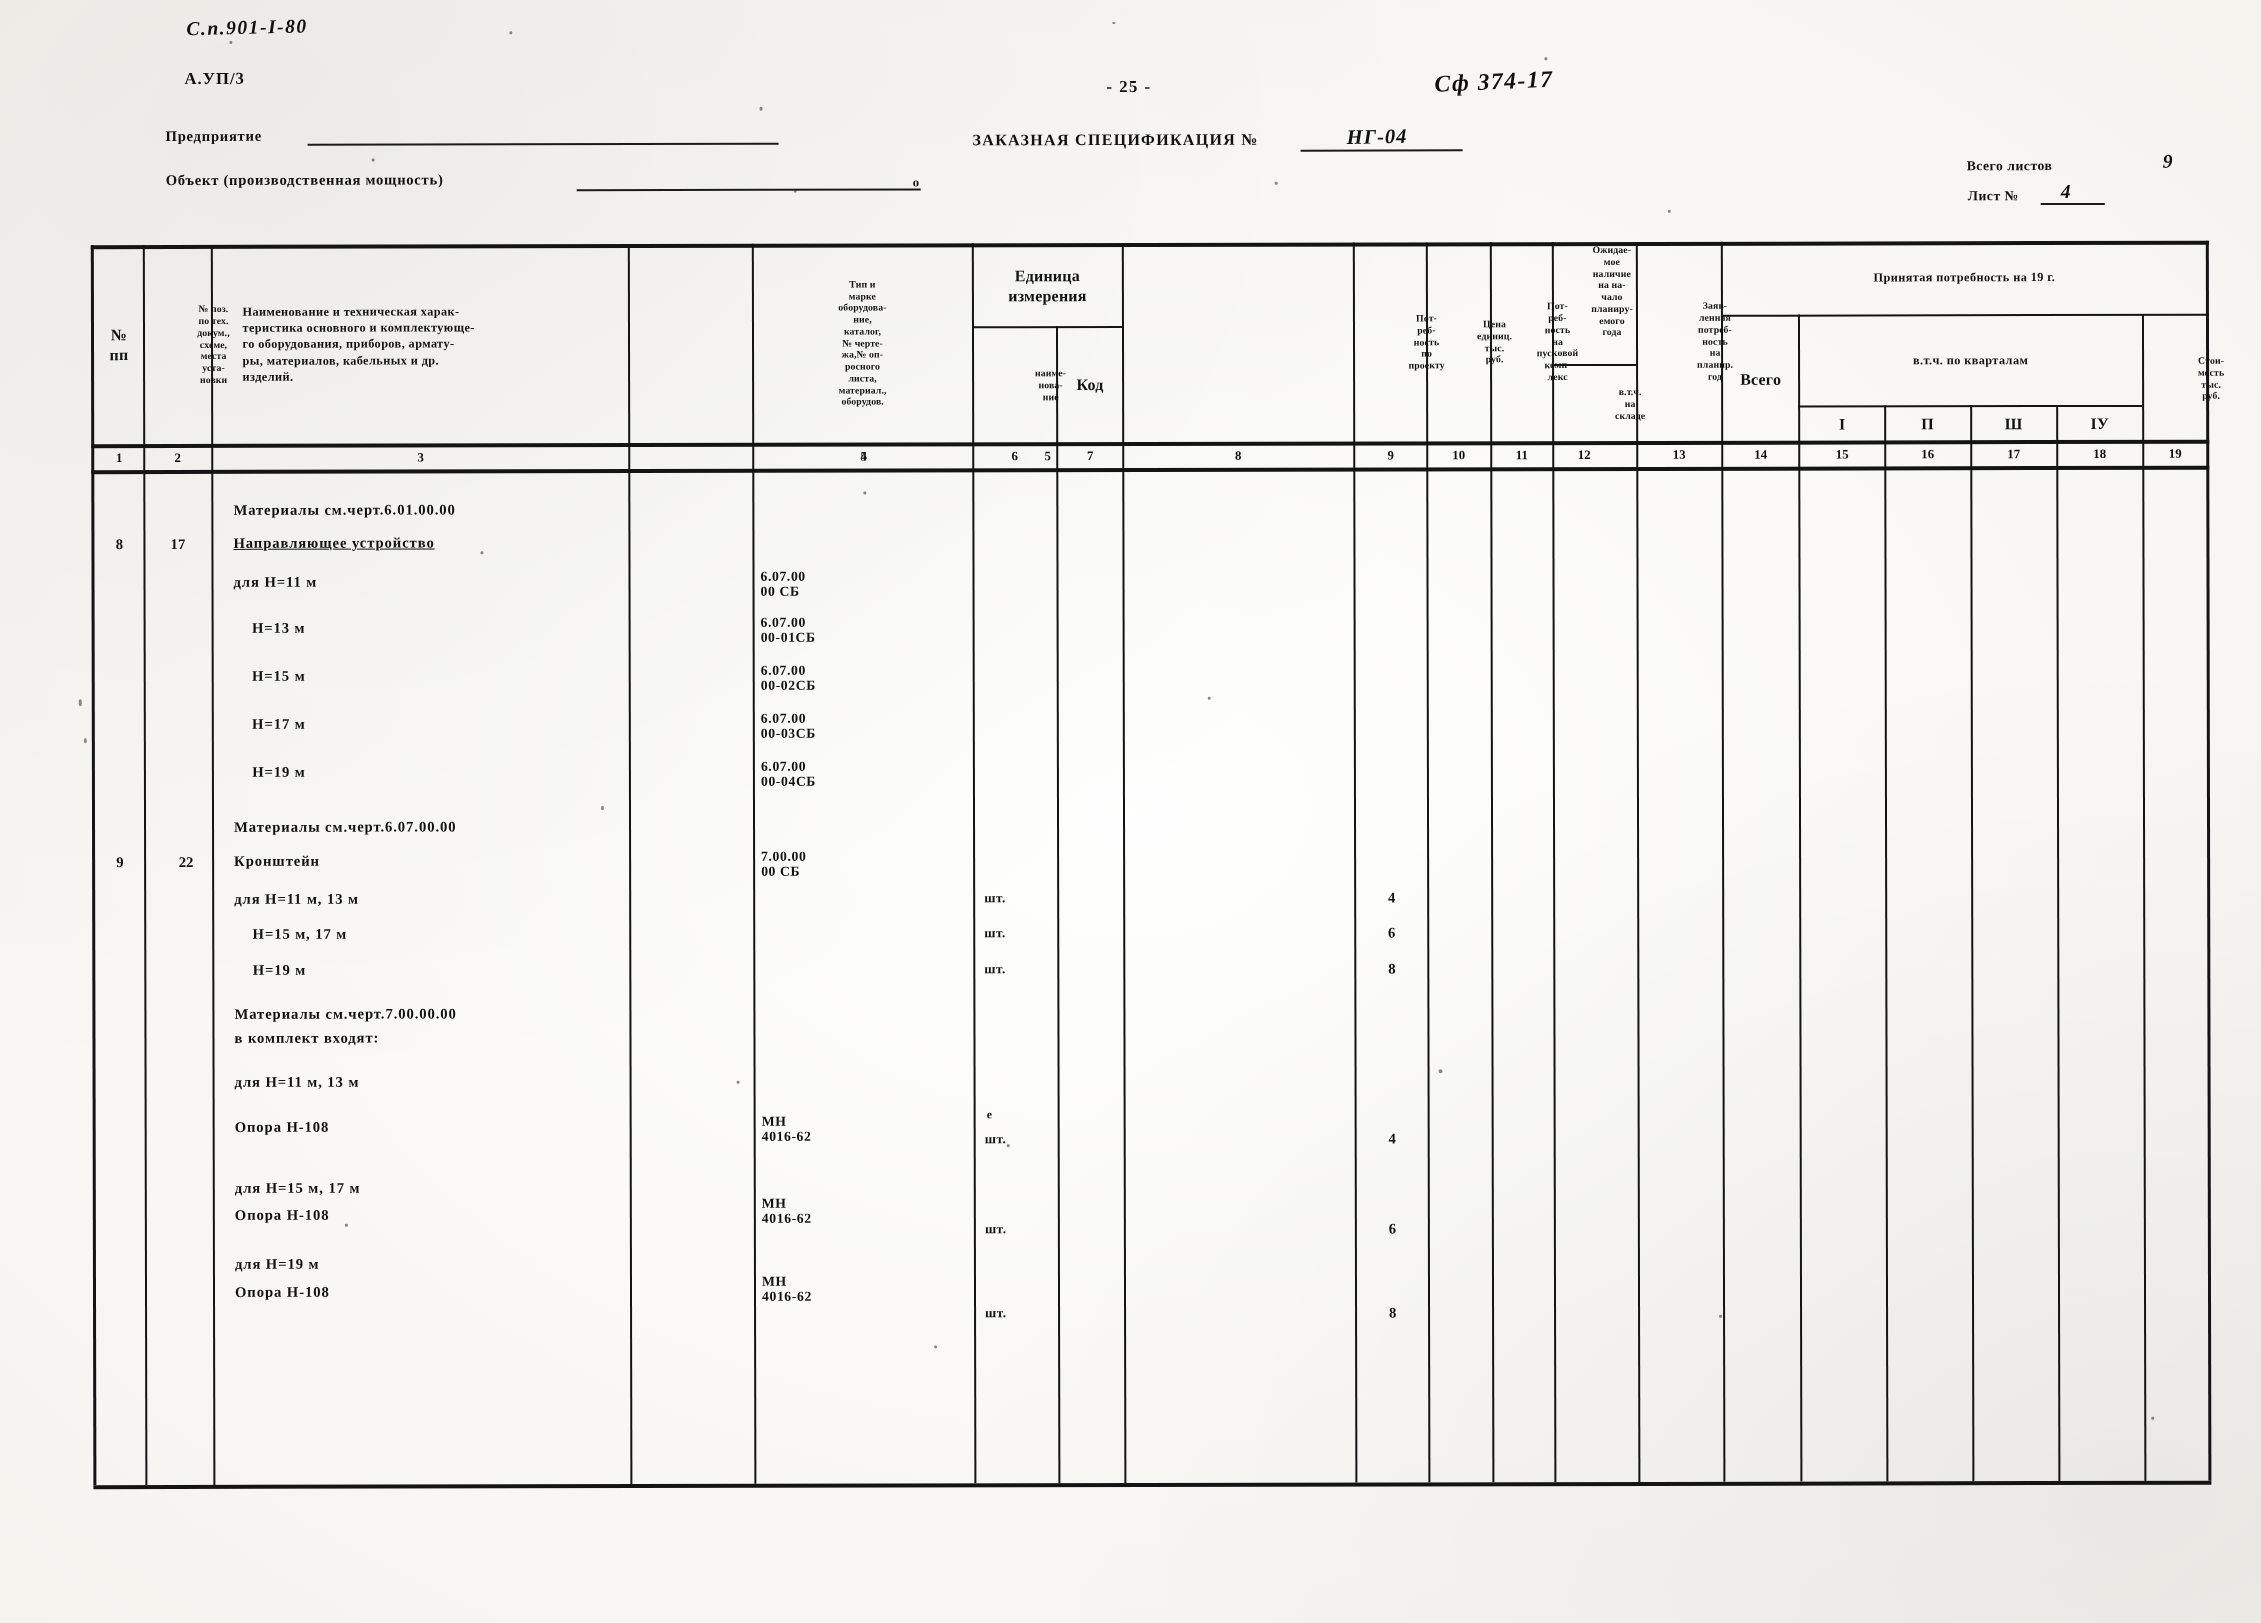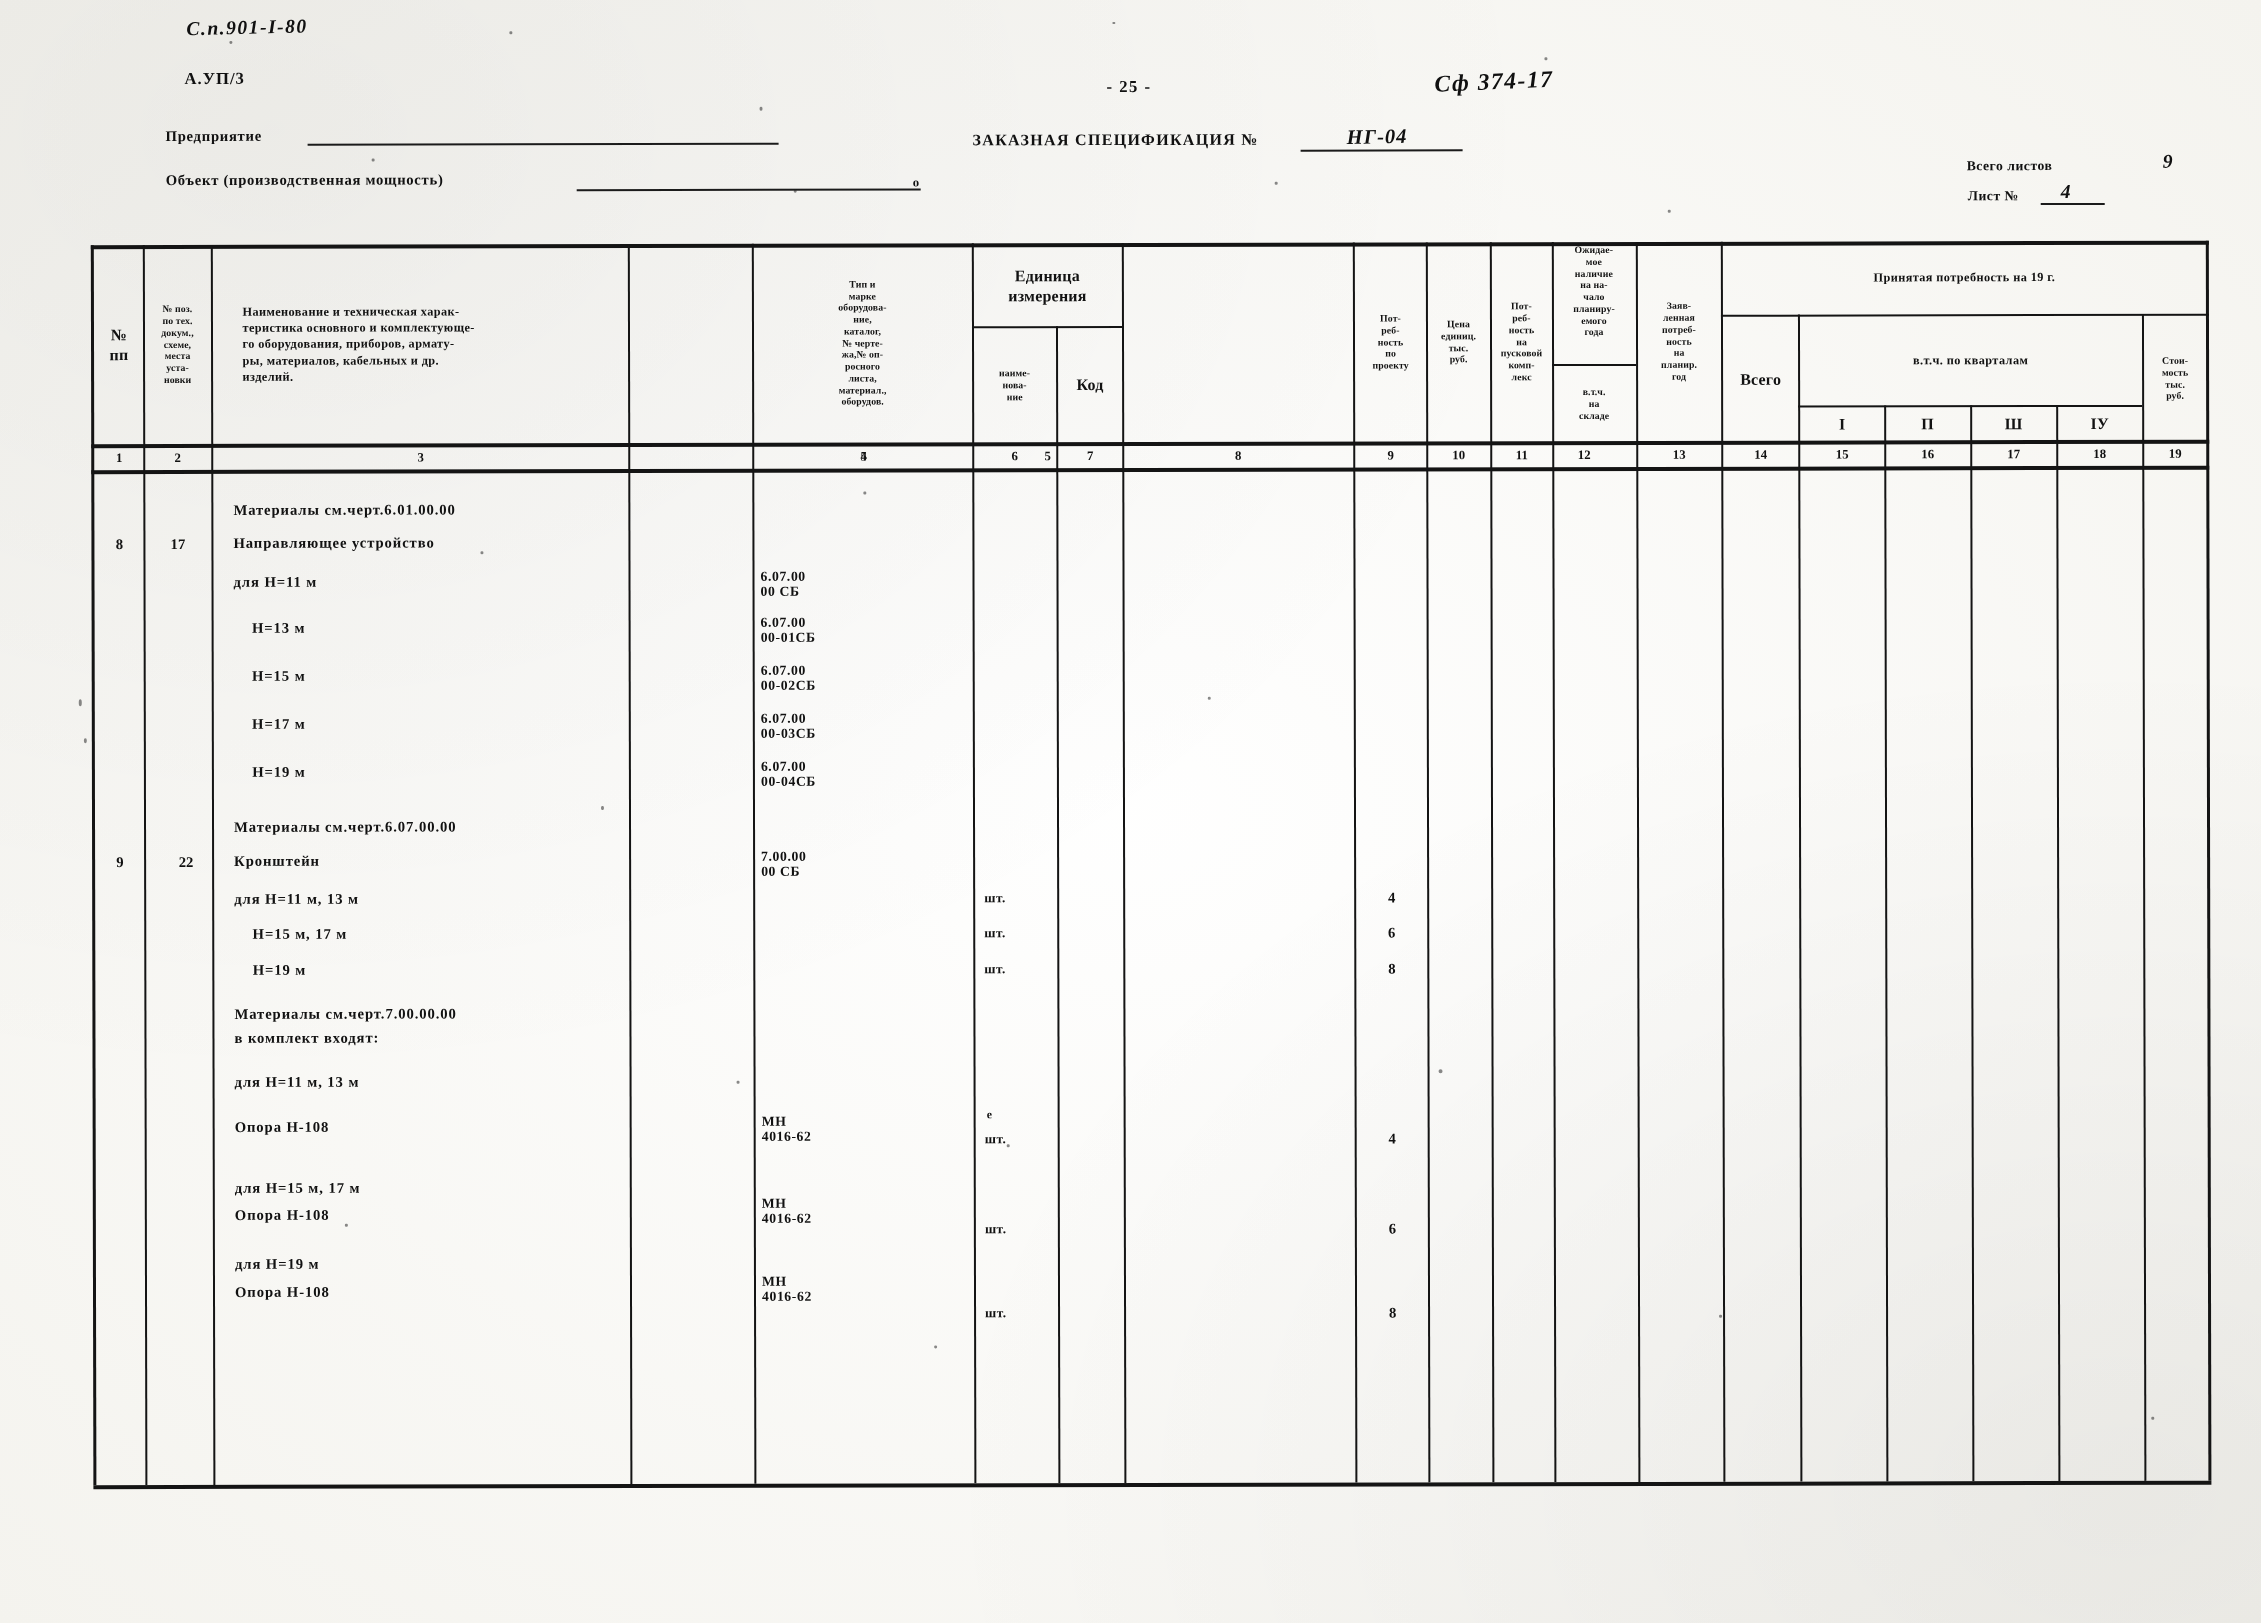--- a/index.html
+++ b/index.html
@@ -81,21 +81,21 @@
     line-height: 1.32;
     letter-spacing: 0.4px;
     text-align: center;
     color: #121212;
     white-space: pre-line;
     display: flex;
     align-items: center;
     justify-content: center;
   }
   .cellhdr.small { font-size: 16px; letter-spacing: 0.2px; line-height: 1.25; }
-  .cellhdr.tiny  { font-size: 9.8px; letter-spacing: 0.1px; line-height: 1.2; }
+  .cellhdr.tiny  { font-size: 9.8px; letter-spacing: 0.1px; line-height: 1.2; padding-left: 36px; }
 
   .colnum {
     position: absolute;
     font-family: "Liberation Serif", serif;
     font-weight: 700;
     font-size: 12.8px;
     text-align: center;
     color: #111;
     top: 204px;
     height: 19.6px;
@@ -325,21 +325,21 @@
     <div class="colnum" style="left:1967px; width:83px;">18</div>
     <div class="colnum" style="left:2053px; width:62px;">19</div>
 
     <div class="colnum" style="left:664px; width:217px;">5</div>
     <div class="colnum" style="left:883px; width:81px;">6</div>
 
     <div class="bodytext" style="left:142px; top:258px;">Материалы см.черт.6.01.00.00</div>
 
     <div class="numtext" style="left:3.9px;   top:291px; width:48px;">8</div>
     <div class="numtext" style="left:54px; top:291px; width:65px;">17</div>
-    <div class="bodytext" style="left:142px; top:291px;">Направляющее устройство</div>
+    <div class="bodytext" style="left:142px; top:291px;text-decoration:underline;">Направляющее устройство</div>
 
     <div class="bodytext" style="left:142px; top:330px;">для Н=11 м</div>
     <div class="codetext" style="left:669px; top:325px;">6.07.00
 00 СБ</div>
 
     <div class="bodytext" style="left:142px; top:376px;">    Н=13 м</div>
     <div class="codetext" style="left:669px; top:371px;">6.07.00
 00-01СБ</div>
 
     <div class="bodytext" style="left:142px; top:424px;">    Н=15 м</div>

